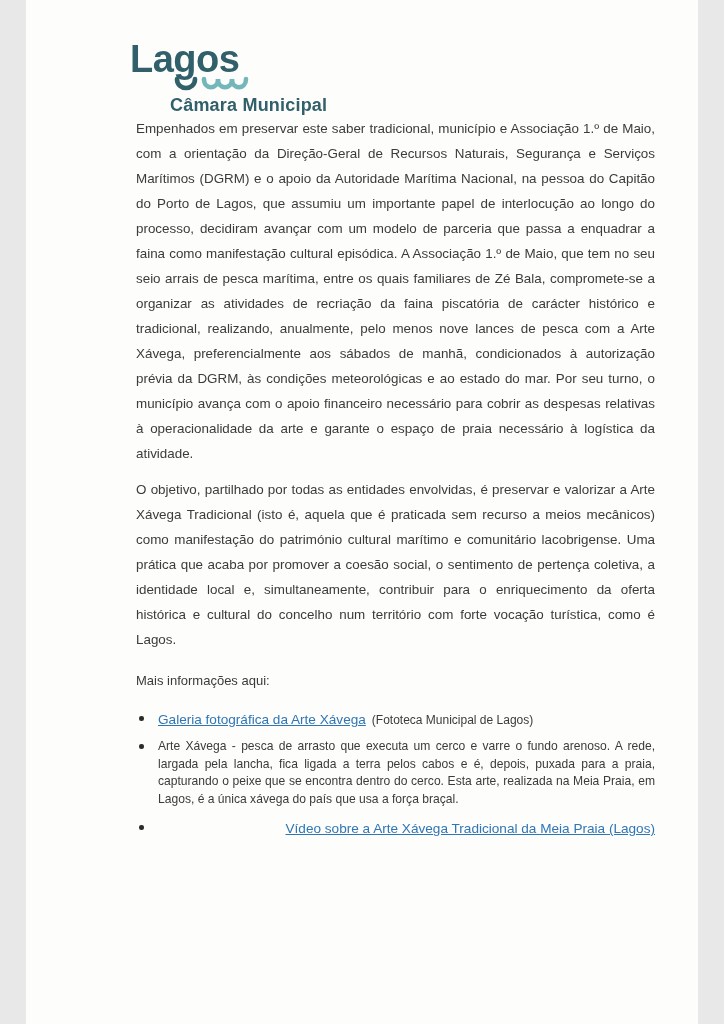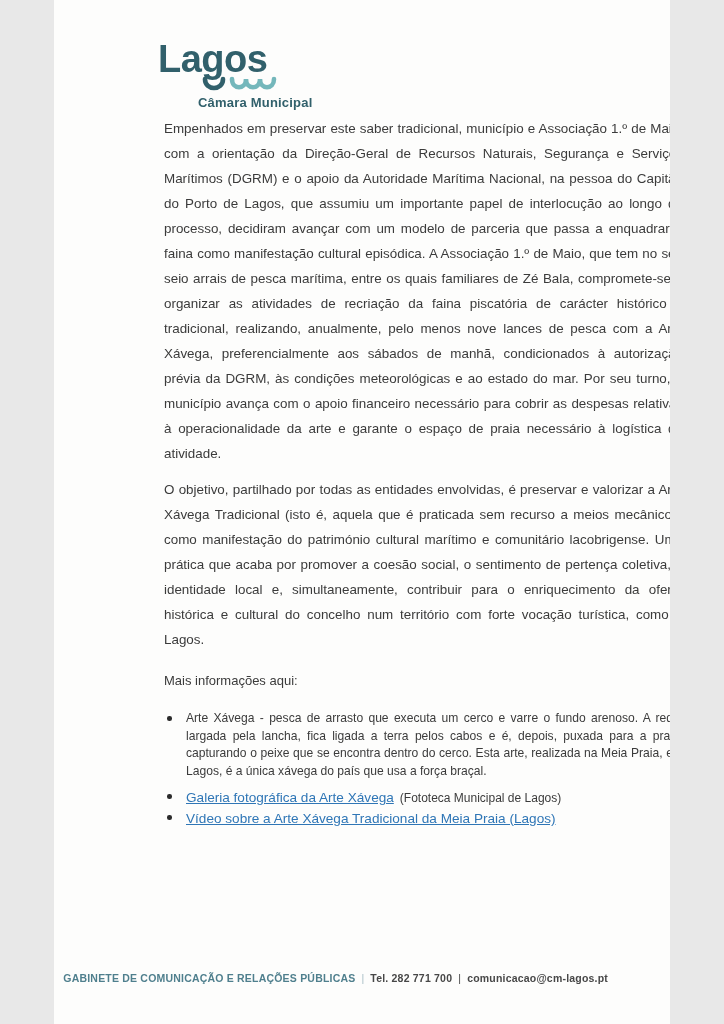--- a/index.html
+++ b/index.html
@@ -1,51 +1,51 @@
 <!DOCTYPE html>
 <html><head>
 <meta charset="utf-8">
 <style>
   * { margin:0; padding:0; box-sizing:border-box; }
   html,body { background:#e8e8e8; }
   body { font-family:"Liberation Sans","DejaVu Sans",sans-serif; }
 
   .page {
     position:relative;
-    width:616px; height:1024px;
+    width:672px; height:1024px;
     margin:0 auto;
     background:#fdfdfc;
     overflow:hidden;
   }
 
   
   .logo { position:absolute; left:104px; top:40px; width:220px; height:70px; }
   .logo-title {
     font-size:38px; font-weight:700; letter-spacing:-0.5px;
     color:#31606b; line-height:1;
   }
   .logo-waves { position:absolute; left:44px; top:36px; width:104px; height:20px; }
   .logo-subtitle {
     position:absolute; left:40px; top:55px;
-    font-size:13px; font-weight:600; color:#31606b; letter-spacing:0.2px;
+    font-size:18px; font-weight:600; color:#31606b; letter-spacing:0.2px;
     white-space:nowrap;
   }
 
   
   .content { position:absolute; left:110px; top:116px; width:519px; }
   .body-par {
     font-size:13.4px; line-height:25px; color:#3b3b3b;
     text-align:justify; margin-bottom:11px;
   }
   .more-info { margin-top:21px; font-size:13px; color:#3b3b3b; }
 
   .bullets { margin-top:22px; }
   .bullet-row { display:flex; align-items:flex-start; }
   .bullet-row + .bullet-row { margin-top:8px; }
-  .bullet-row.tight { margin-top:1px; }
+  .bullet-row.tight { margin-top:11px;text-align:right; }
   .dot {
     flex:none; width:22px; padding-top:6px;
   }
   .dot i {
     display:block; width:4.5px; height:4.5px; border-radius:50%;
     background:#2b2b2b; margin-left:3px;
   }
   .bullet-text {
     flex:1; font-size:12.1px; line-height:17.5px; color:#3b3b3b;
     text-align:justify;
@@ -84,41 +84,38 @@
     <p class="body-par">O objetivo, partilhado por todas as entidades envolvidas, é preservar e valorizar a Arte Xávega Tradicional (isto é, aquela que é praticada sem recurso a meios mecânicos) como manifestação do património cultural marítimo e comunitário lacobrigense. Uma prática que acaba por promover a coesão social, o sentimento de pertença coletiva, a identidade local e, simultaneamente, contribuir para o enriquecimento da oferta histórica e cultural do concelho num território com forte vocação turística, como é Lagos.</p>
 
     <p class="more-info">Mais informações aqui:</p>
 
     <div class="bullets">
 
       <div class="bullet-row">
         <span class="dot">
             <i></i>
           </span>
-        <span class="bullet-text">Arte Xávega - pesca de arrasto que executa um cerco e varre o fundo arenoso. A rede, largada pela lancha, fica ligada a terra pelos cabos e é, depois, puxada para a praia, capturando o peixe que se encontra dentro do cerco. Esta arte, realizada na Meia Praia, em Lagos, é a única xávega do país que usa a força braçal.</span>
+        <span class="bullet-link-line">
+          <a class="doc-link">Galeria fotográfica da Arte Xávega</a><span class="link-suffix">(Fototeca Municipal de Lagos)</span>
+        </span>
       </div>
 
       <div class="bullet-row">
         <span class="dot">
             <i></i>
           </span>
-        <span class="bullet-link-line">
-          <a class="doc-link">Galeria fotográfica da Arte Xávega</a><span class="link-suffix">(Fototeca Municipal de Lagos)</span>
-        </span>
+        <span class="bullet-text">Arte Xávega - pesca de arrasto que executa um cerco e varre o fundo arenoso. A rede, largada pela lancha, fica ligada a terra pelos cabos e é, depois, puxada para a praia, capturando o peixe que se encontra dentro do cerco. Esta arte, realizada na Meia Praia, em Lagos, é a única xávega do país que usa a força braçal.</span>
       </div>
 
       <div class="bullet-row tight">
         <span class="dot">
             <i></i>
           </span>
         <span class="bullet-link-line">
           <a class="doc-link">Vídeo sobre a Arte Xávega Tradicional da Meia Praia (Lagos)</a>
         </span>
       </div>
 
     </div>
   </main>
 
-  <footer class="footer">
-    <span class="f-dept">GABINETE DE COMUNICAÇÃO E RELAÇÕES PÚBLICAS</span><span class="f-sep-light">|</span><span class="f-dark">Tel. 282 771 700</span><span class="f-sep-dark">|</span><span class="f-dark">comunicacao@cm-lagos.pt</span>
-  </footer>
 
 </div>
 
 </body></html>

